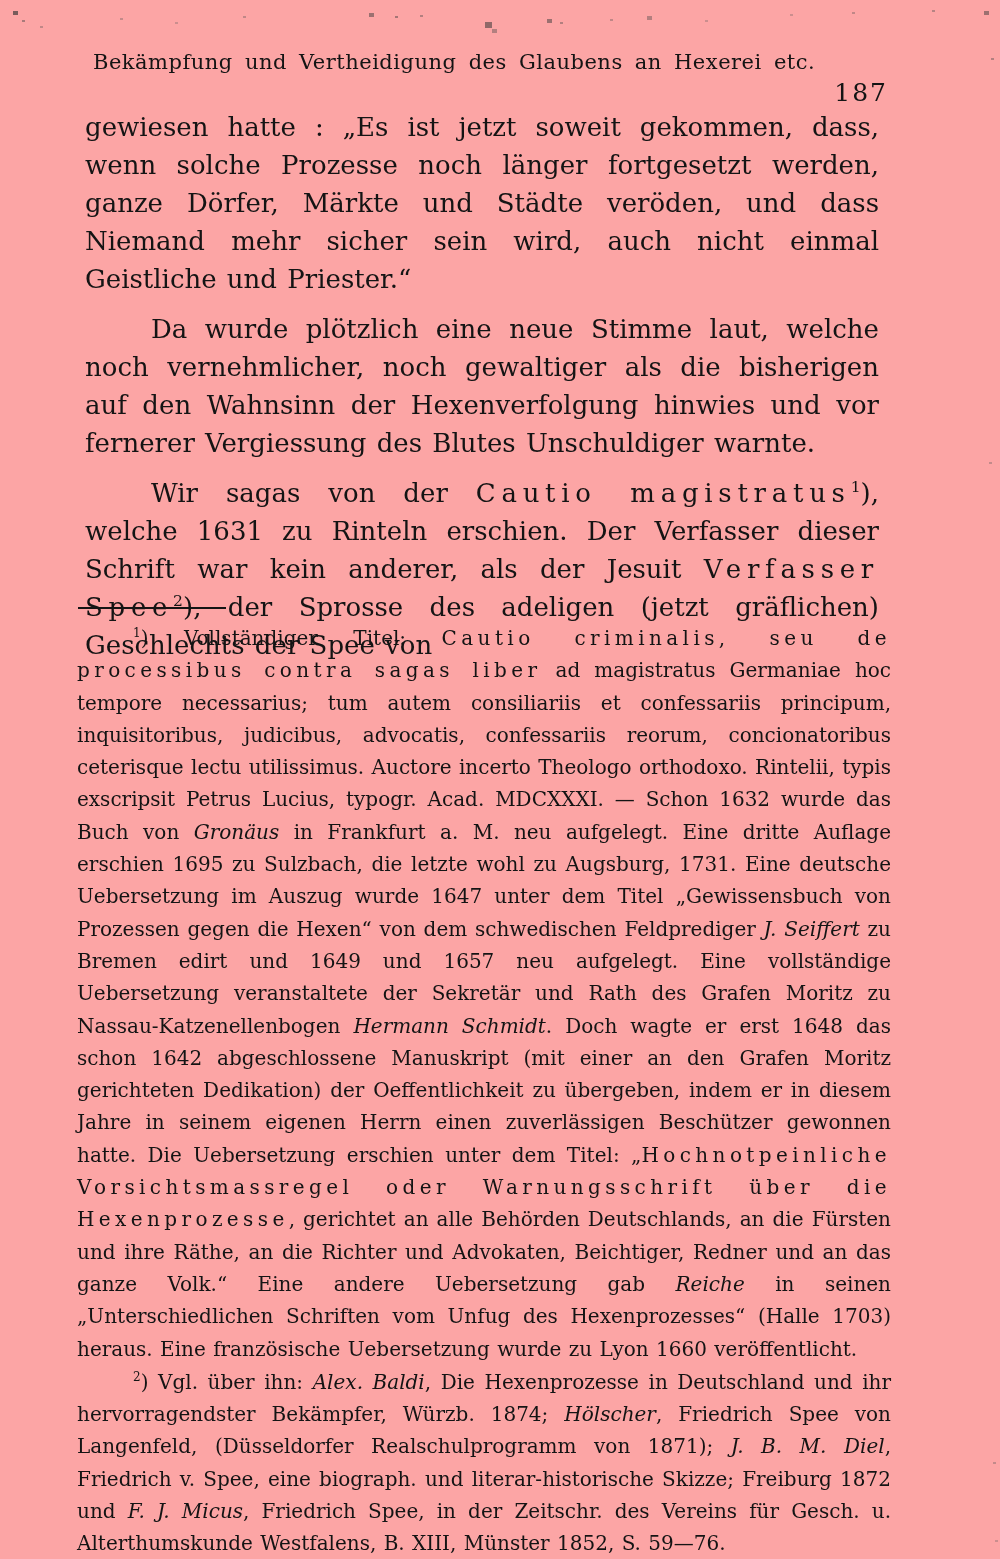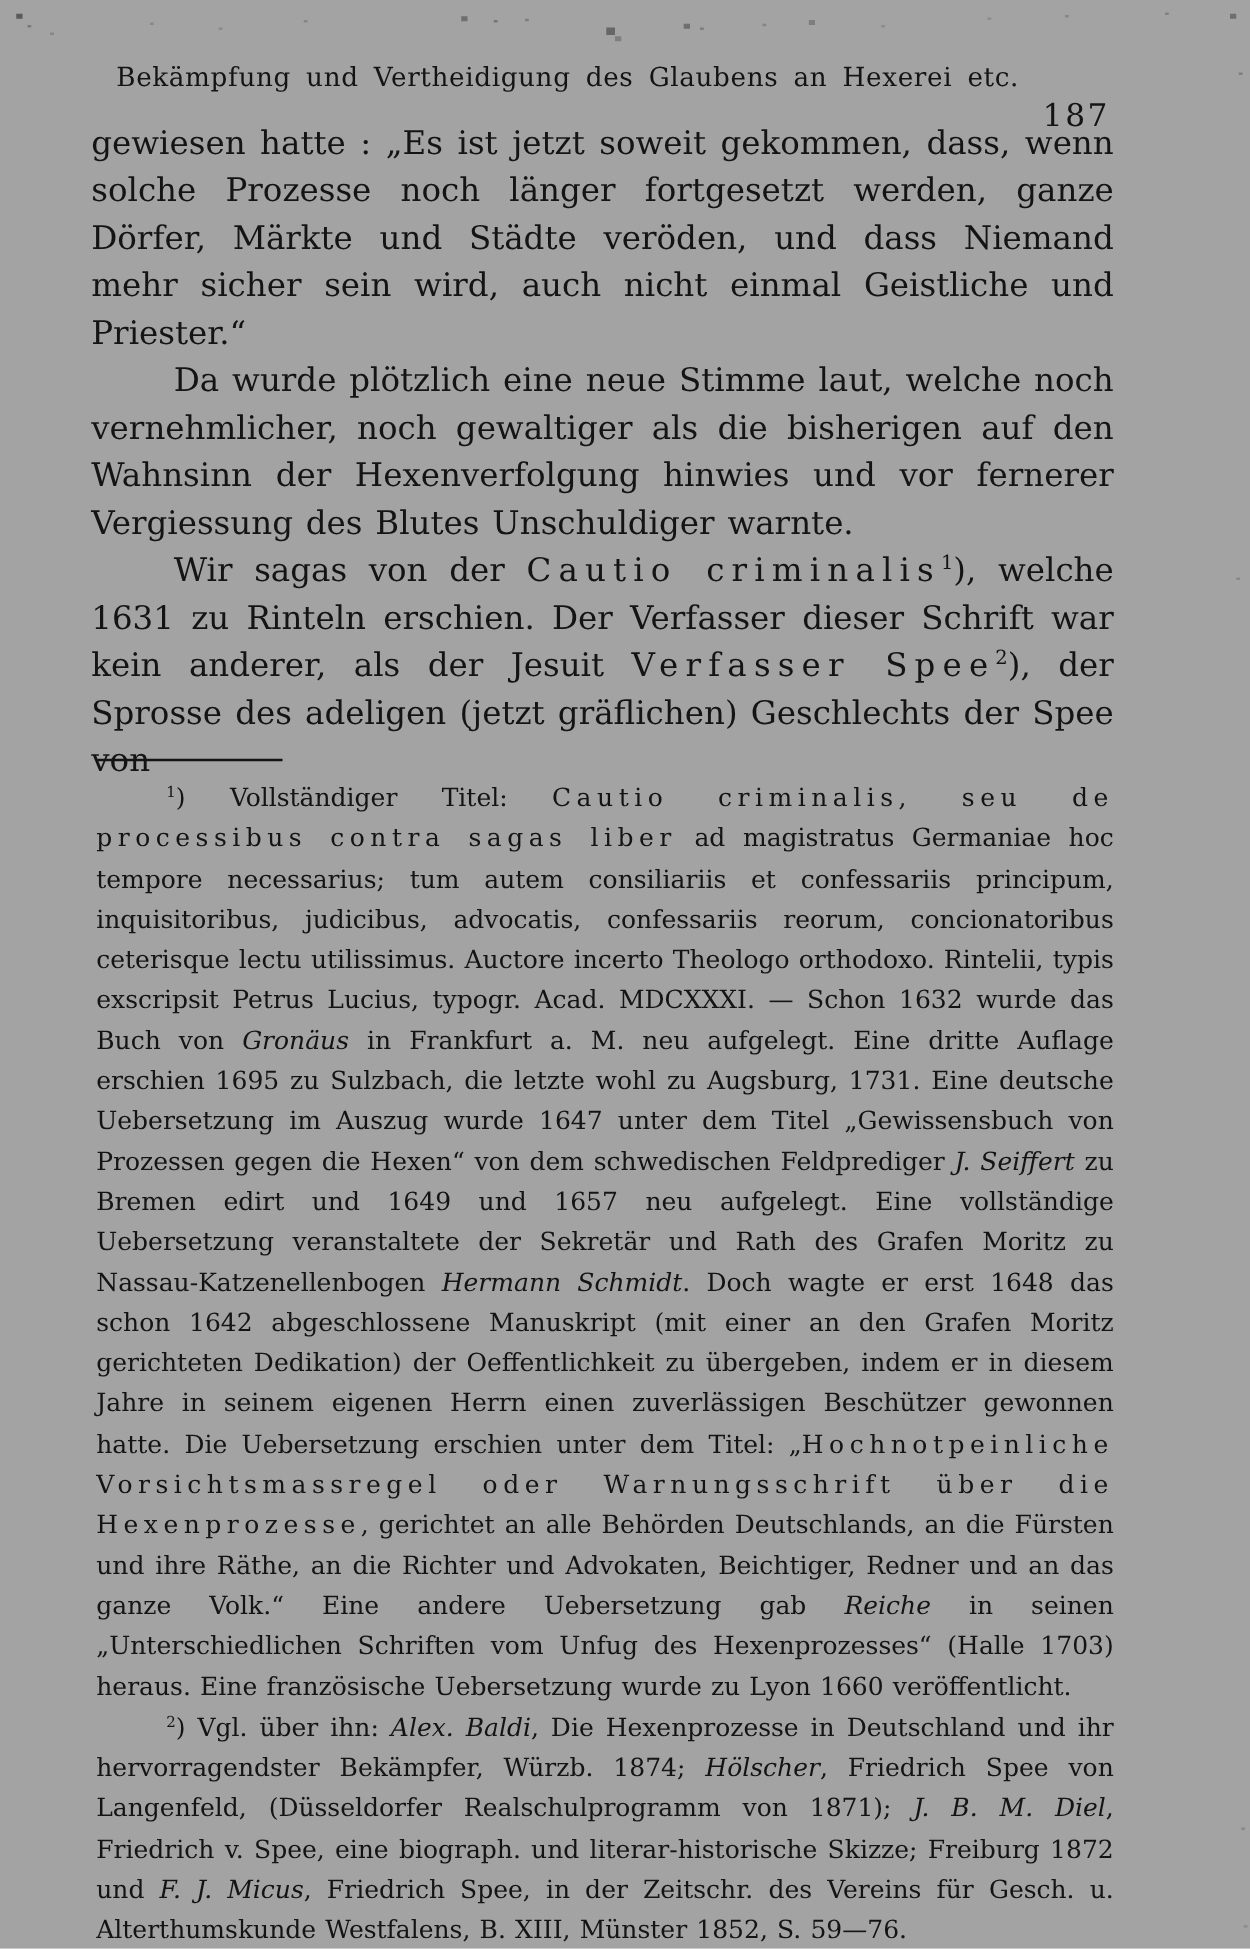--- a/index.html
+++ b/index.html
@@ -4,21 +4,21 @@
 <style>
   html, body {
     margin: 0;
     padding: 0;
     background: #ffffff;
   }
   .page {
     position: relative;
     width: 1000px;
     height: 1559px;
-    background: #a3a3a3;
+    background: #fca5a5;
     color: #141414;
     font-family: "DejaVu Serif", "Liberation Serif", serif;
     overflow: hidden;
   }
   
   .running-head {
     position: absolute;
     top: 46px;
     left: 74px;
     width: 818px;
@@ -46,21 +46,21 @@
   .main-text {
     position: absolute;
     top: 96px;
     left: 73px;
     width: 818px;
     font-size: 26px;
     line-height: 38px;
     text-align: justify;
     word-spacing: 2px;
   }
-  .main-text p { margin: 0; }
+  .main-text p { margin: 12px; }
   .main-text p.indent { text-indent: 66px; }
   
   .footnote-rule {
     position: absolute;
     top: 607px;
     left: 78px;
     width: 148px;
     height: 0;
     border-top: 2px solid #141414;
   }
@@ -121,21 +121,21 @@
   <div class="noise-dot"></div>
 
   <header class="running-head">
     <span class="running-title">Bekämpfung und Vertheidigung des Glaubens an Hexerei etc.</span>
     <span class="page-number">187</span>
   </header>
 
   <main class="main-text">
       <p><span>gewiesen hatte : „Es ist jetzt soweit gekommen, dass, wenn solche Prozesse noch länger fortgesetzt werden, ganze Dörfer, Märkte und Städte veröden, und dass Niemand mehr sicher sein wird, auch nicht einmal Geistliche und Priester.“</span></p>
       <p class="indent"><span>Da wurde plötzlich eine neue Stimme laut, welche noch vernehmlicher, noch gewaltiger als die bisherigen auf den Wahnsinn der Hexenverfolgung hinwies und vor fernerer Vergiessung des Blutes Unschuldiger warnte.</span></p>
-      <p class="indent"><span>Wir sagas von der </span><span class="spaced">Cautio criminalis</span><sup>1</sup><span>), welche 1631 zu Rinteln erschien. Der Verfasser dieser Schrift war kein anderer, als der Jesuit </span><span class="spaced">Verfasser Spee</span><sup>2</sup><span>), der Sprosse des adeligen (jetzt gräflichen) Geschlechts der Spee von</span></p>
+      <p class="indent"><span>Wir sagas von der </span><span class="spaced">Cautio magistratus</span><sup>1</sup><span>), welche 1631 zu Rinteln erschien. Der Verfasser dieser Schrift war kein anderer, als der Jesuit </span><span class="spaced">Verfasser Spee</span><sup>2</sup><span>), der Sprosse des adeligen (jetzt gräflichen) Geschlechts der Spee von</span></p>
     </main>
 
   <div class="footnote-rule"></div>
 
   <section class="footnotes">
       <p class="indent"><sup>1</sup><span>) Vollständiger Titel: </span><span class="spaced">Cautio criminalis, seu de processibus contra sagas liber</span><span> ad magistratus Germaniae hoc tempore necessarius; tum autem consiliariis et confessariis principum, inquisitoribus, judicibus, advocatis, confessariis reorum, concionatoribus ceterisque lectu utilissimus. Auctore incerto Theologo orthodoxo. Rintelii, typis exscripsit Petrus Lucius, typogr. Acad. MDCXXXI. — Schon 1632 wurde das Buch von </span><span class="italic">Gronäus</span><span> in Frankfurt a. M. neu aufgelegt. Eine dritte Auflage erschien 1695 zu Sulzbach, die letzte wohl zu Augsburg, 1731. Eine deutsche Uebersetzung im Auszug wurde 1647 unter dem Titel „Gewissensbuch von Prozessen gegen die Hexen“ von dem schwedischen Feldprediger </span><span class="italic">J. Seiffert</span><span> zu Bremen edirt und 1649 und 1657 neu aufgelegt. Eine vollständige Uebersetzung veranstaltete der Sekretär und Rath des Grafen Moritz zu Nassau-Katzenellenbogen </span><span class="italic">Hermann Schmidt</span><span>. Doch wagte er erst 1648 das schon 1642 abgeschlossene Manuskript (mit einer an den Grafen Moritz gerichteten Dedikation) der Oeffentlichkeit zu übergeben, indem er in diesem Jahre in seinem eigenen Herrn einen zuverlässigen Beschützer gewonnen hatte. Die Uebersetzung erschien unter dem Titel: „</span><span class="spaced">Hochnotpeinliche Vorsichtsmassregel oder Warnungsschrift über die Hexenprozesse</span><span>, gerichtet an alle Behörden Deutschlands, an die Fürsten und ihre Räthe, an die Richter und Advokaten, Beichtiger, Redner und an das ganze Volk.“ Eine andere Uebersetzung gab </span><span class="italic">Reiche</span><span> in seinen „Unterschiedlichen Schriften vom Unfug des Hexenprozesses“ (Halle 1703) heraus. Eine französische Uebersetzung wurde zu Lyon 1660 veröffentlicht.</span></p>
       <p class="indent"><sup>2</sup><span>) Vgl. über ihn: </span><span class="italic">Alex. Baldi</span><span>, Die Hexenprozesse in Deutschland und ihr hervorragendster Bekämpfer, Würzb. 1874; </span><span class="italic">Hölscher</span><span>, Friedrich Spee von Langenfeld, (Düsseldorfer Realschulprogramm von 1871); </span><span class="italic">J. B. M. Diel</span><span>, Friedrich v. Spee, eine biograph. und literar-historische Skizze; Freiburg 1872 und </span><span class="italic">F. J. Micus</span><span>, Friedrich Spee, in der Zeitschr. des Vereins für Gesch. u. Alterthumskunde Westfalens, B. XIII, Münster 1852, S. 59—76.</span></p>
     </section>
 
 </div>

